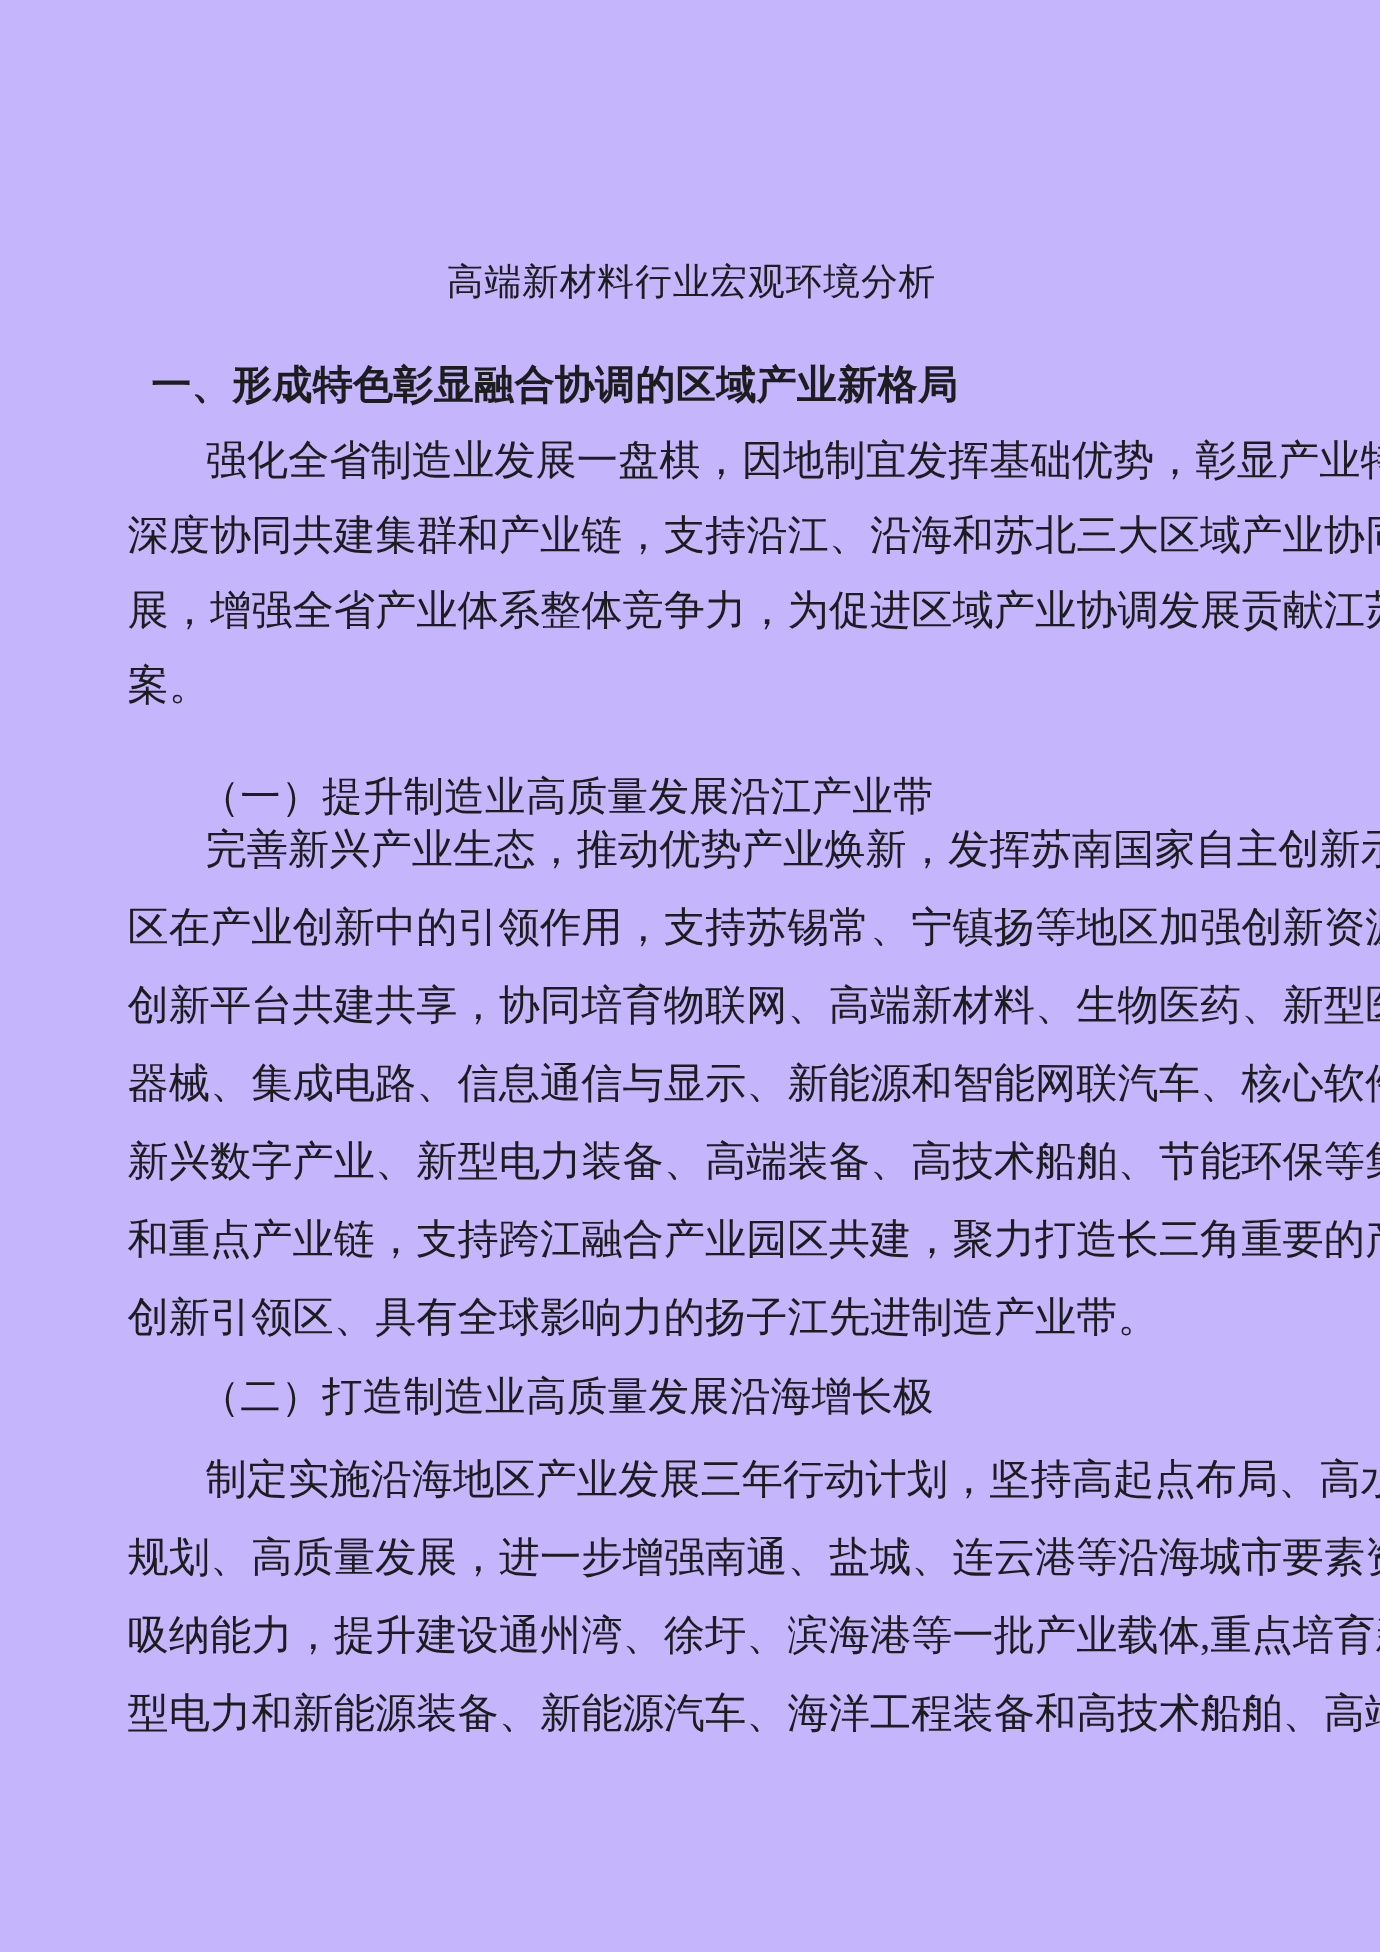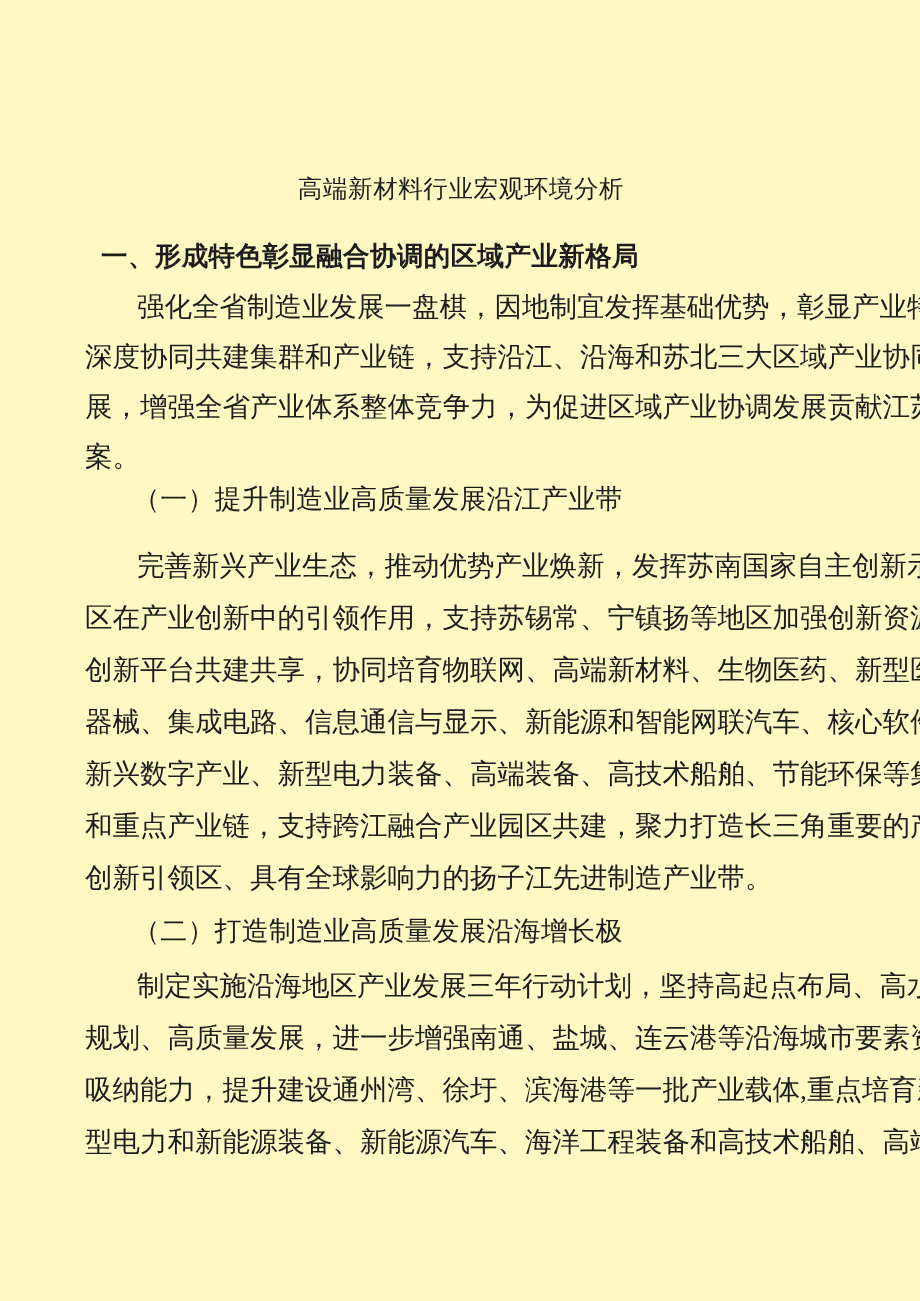--- a/index.html
+++ b/index.html
@@ -12,21 +12,21 @@
     height: 1301px;
     overflow: hidden;
     font-family: "Liberation Serif", "DejaVu Serif", serif;
     color: #1a1a1a;
   }
 
   .page {
     position: relative;
     width: 920px;
     height: 1301px;
-    background: #fef9c3;
+    background: #c4b5fd;
     box-sizing: border-box;
     padding: 0;
   }
 
   .page-body {
     position: absolute;
     left: 85px;
     top: 0;
     width: 752px;
   }
@@ -116,21 +116,21 @@
 
     <div class="section-heading" style="top:243px;">一、形成特色彰显融合协调的区域产业新格局</div>
 
     <div class="para">
       <div class="tline just" style="top:293px; text-indent:52px;">强​化​全​省​制​造​业​发​展​一​盘​棋​，​因​地​制​宜​发​挥​基​础​优​势​，​彰​显​产​业​特​色​，​</div>
       <div class="tline just" style="top:343px;">深​度​协​同​共​建​集​群​和​产​业​链​，​支​持​沿​江​、​沿​海​和​苏​北​三​大​区​域​产​业​协​同​发​</div>
       <div class="tline just" style="top:393px;">展​，​增​强​全​省​产​业​体​系​整​体​竞​争​力​，​为​促​进​区​域​产​业​协​调​发​展​贡​献​江​苏​方​</div>
       <div class="tline last" style="top:443px;">案。</div>
     </div>
 
-    <div class="sub-heading" style="top:486px;">（一）提升制造业高质量发展沿江产业带</div>
+    <div class="sub-heading" style="top:518px;">（一）提升制造业高质量发展沿江产业带</div>
 
     <div class="para">
       <div class="tline just" style="top:552px; text-indent:52px;">完​善​新​兴​产​业​生​态​，​推​动​优​势​产​业​焕​新​，​发​挥​苏​南​国​家​自​主​创​新​示​范​</div>
       <div class="tline just" style="top:604px;">区​在​产​业​创​新​中​的​引​领​作​用​，​支​持​苏​锡​常​、​宁​镇​扬​等​地​区​加​强​创​新​资​源​、​</div>
       <div class="tline just" style="top:656px;">创​新​平​台​共​建​共​享​，​协​同​培​育​物​联​网​、​高​端​新​材​料​、​生​物​医​药​、​新​型​医​疗​</div>
       <div class="tline just" style="top:708px;">器​械​、​集​成​电​路​、​信​息​通​信​与​显​示​、​新​能​源​和​智​能​网​联​汽​车​、​核​心​软​件​、​</div>
       <div class="tline just" style="top:760px;">新​兴​数​字​产​业​、​新​型​电​力​装​备​、​高​端​装​备​、​高​技​术​船​舶​、​节​能​环​保​等​集​群​</div>
       <div class="tline just" style="top:812px;">和​重​点​产​业​链​，​支​持​跨​江​融​合​产​业​园​区​共​建​，​聚​力​打​造​长​三​角​重​要​的​产​业​</div>
       <div class="tline last" style="top:864px;">创新引领区、具有全球影响力的扬子江先进制造产业带。</div>
     </div>

